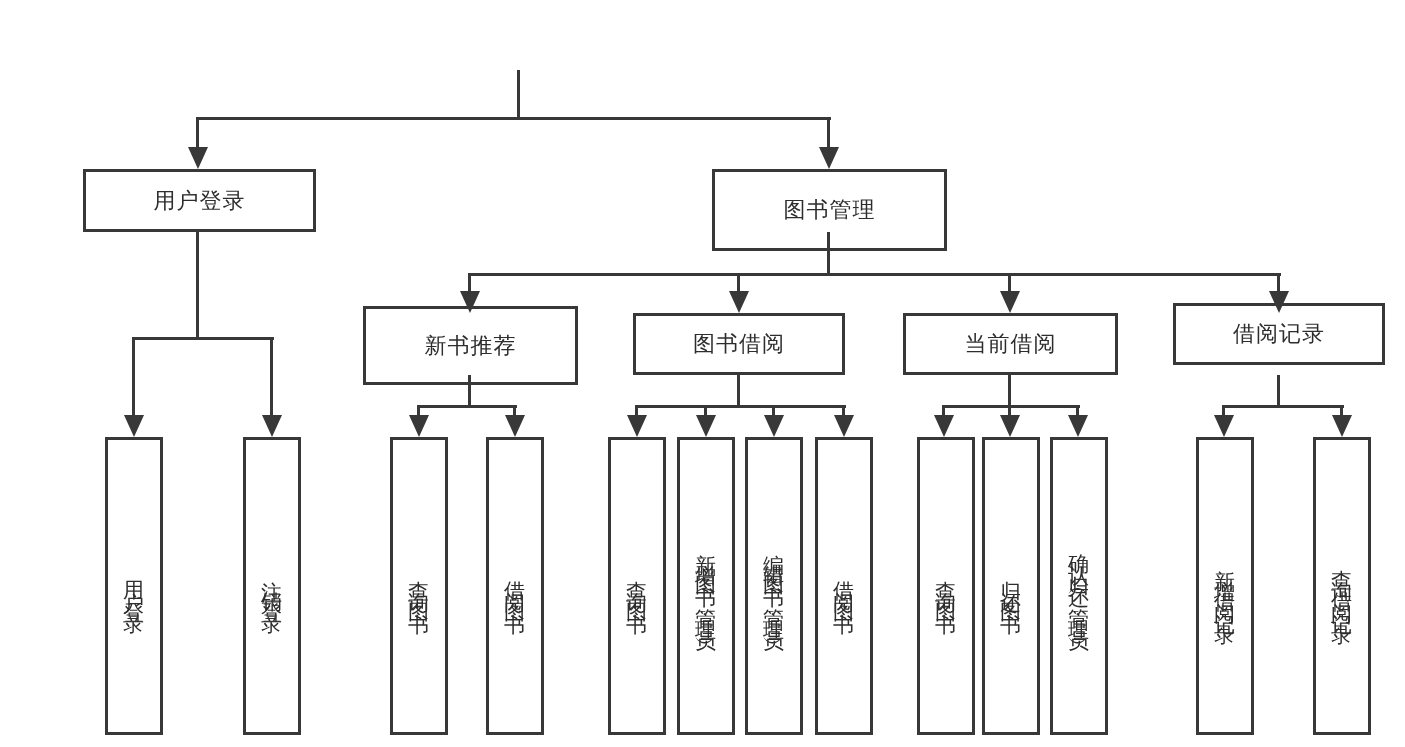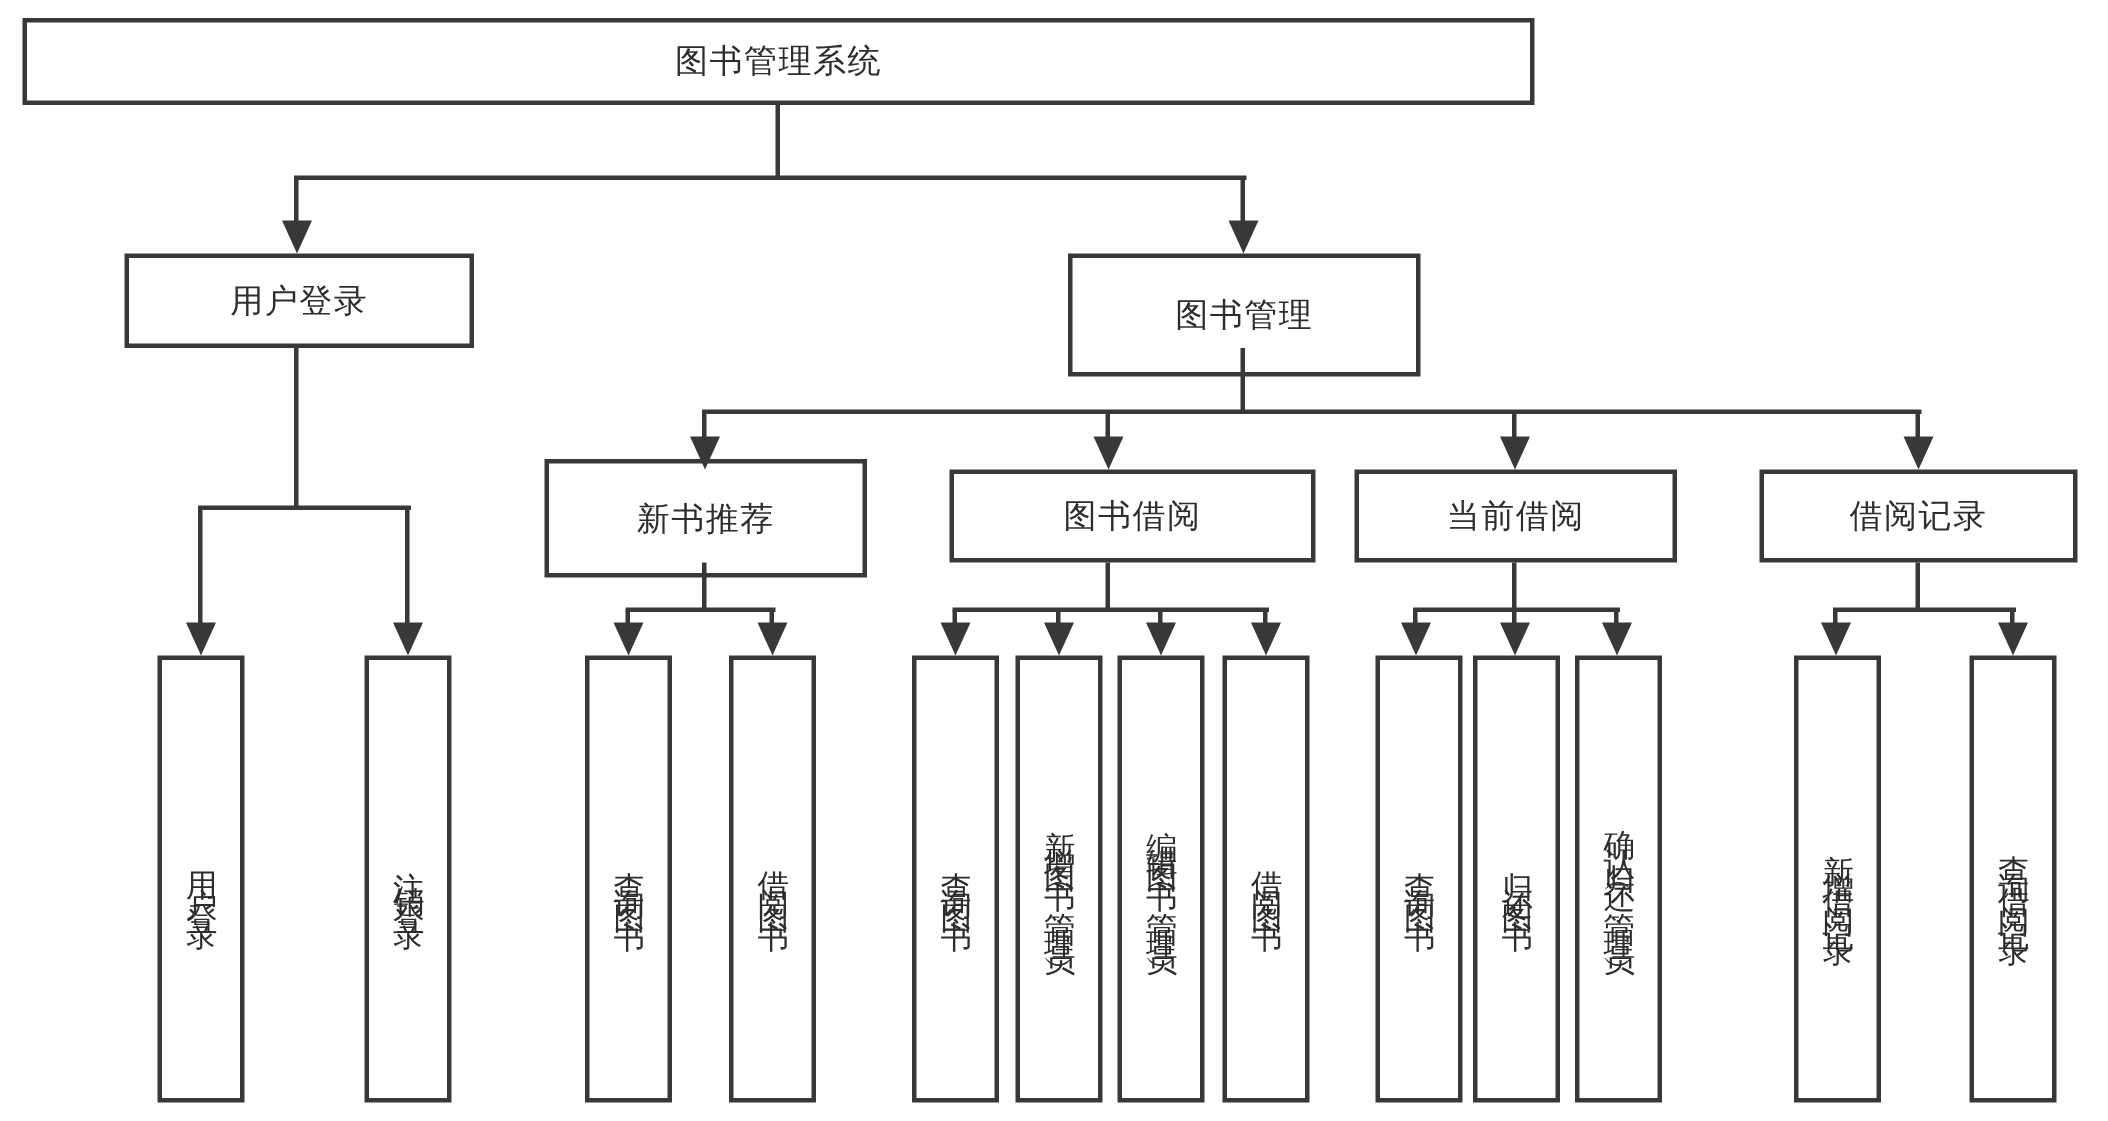--- a/index.html
+++ b/index.html
@@ -48,29 +48,28 @@
     color:var(--wm,#9f9f9f);
     letter-spacing:1px;
     z-index:5;
   }
 </style>
 </head>
 <body>
 
 <div id="canvas" style="--line: #383838; --text: #2d2d2d; --wm: #9f9f9f;">
 
-  <div class="box" style="left:15px;top:12px;width:1008px;height:58px">图书管理系统</div>
 
   <div class="box" style="left:83px;top:169px;width:233px;height:63px">用户登录</div>
   <div class="box" style="left:712px;top:169px;width:235px;height:82px">图书管理</div>
 
   <div class="box" style="left:363px;top:306px;width:215px;height:79px">新书推荐</div>
-  <div class="box" style="left:633px;top:313px;width:244px;height:62px">图书借阅</div>
+  <div class="box" style="left:633px;top:313px;width:212px;height:62px">图书借阅</div>
   <div class="box" style="left:903px;top:313px;width:215px;height:62px">当前借阅</div>
-  <div class="box" style="left:1173px;top:313px;width:212px;height:62px">借阅记录</div>
+  <div class="box" style="left:1173px;top:303px;width:212px;height:62px">借阅记录</div>
 
   <div class="box vbox" style="left:105px;top:437px;width:58px;height:298px">
     <span>用户登录</span>
     </div>
   <div class="box vbox" style="left:243px;top:437px;width:58px;height:298px">
     <span>注销登录</span>
     </div>
 
   <div class="box vbox" style="left:390px;top:437px;width:58px;height:298px">
     <span>查询图书</span>

